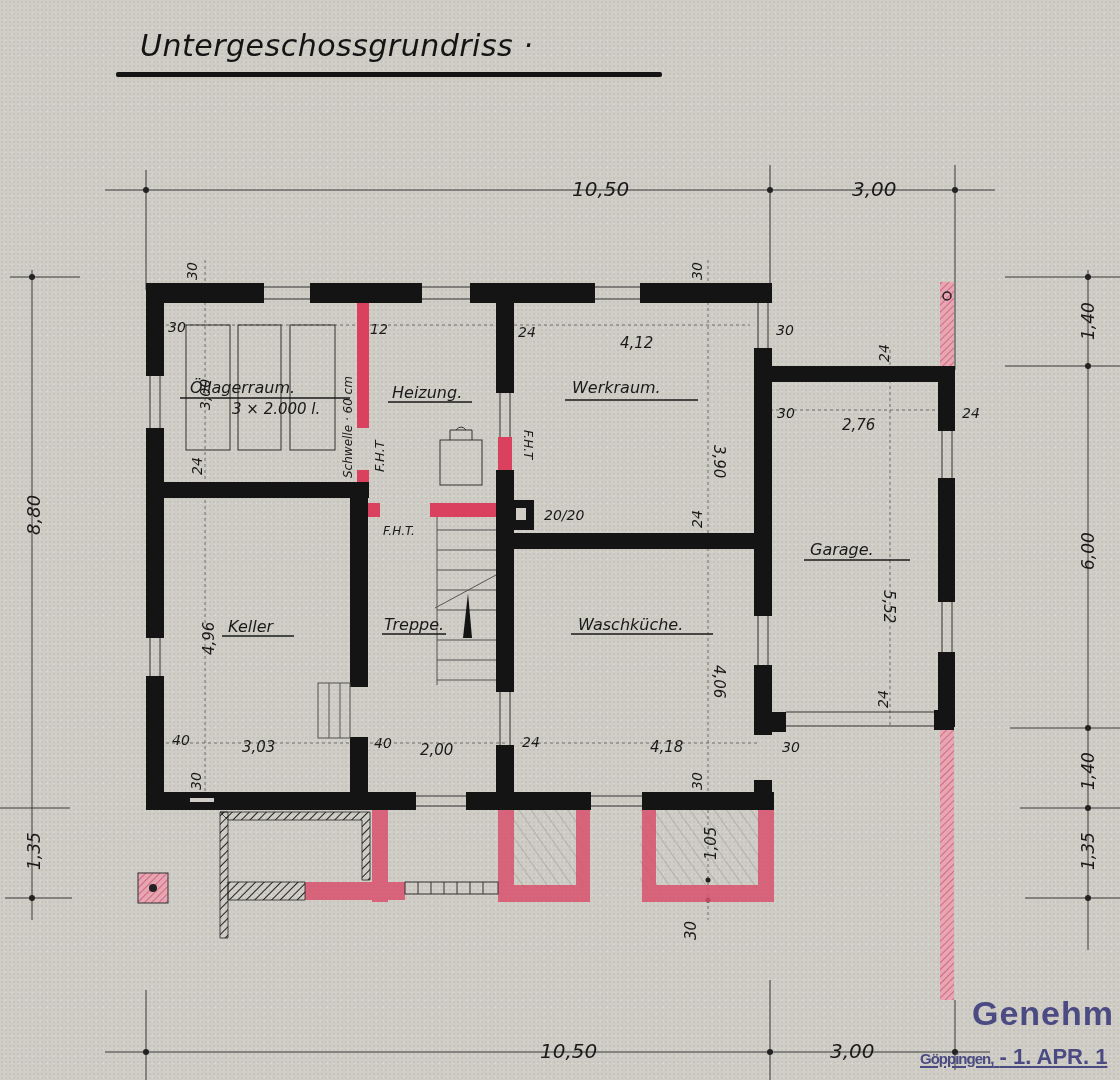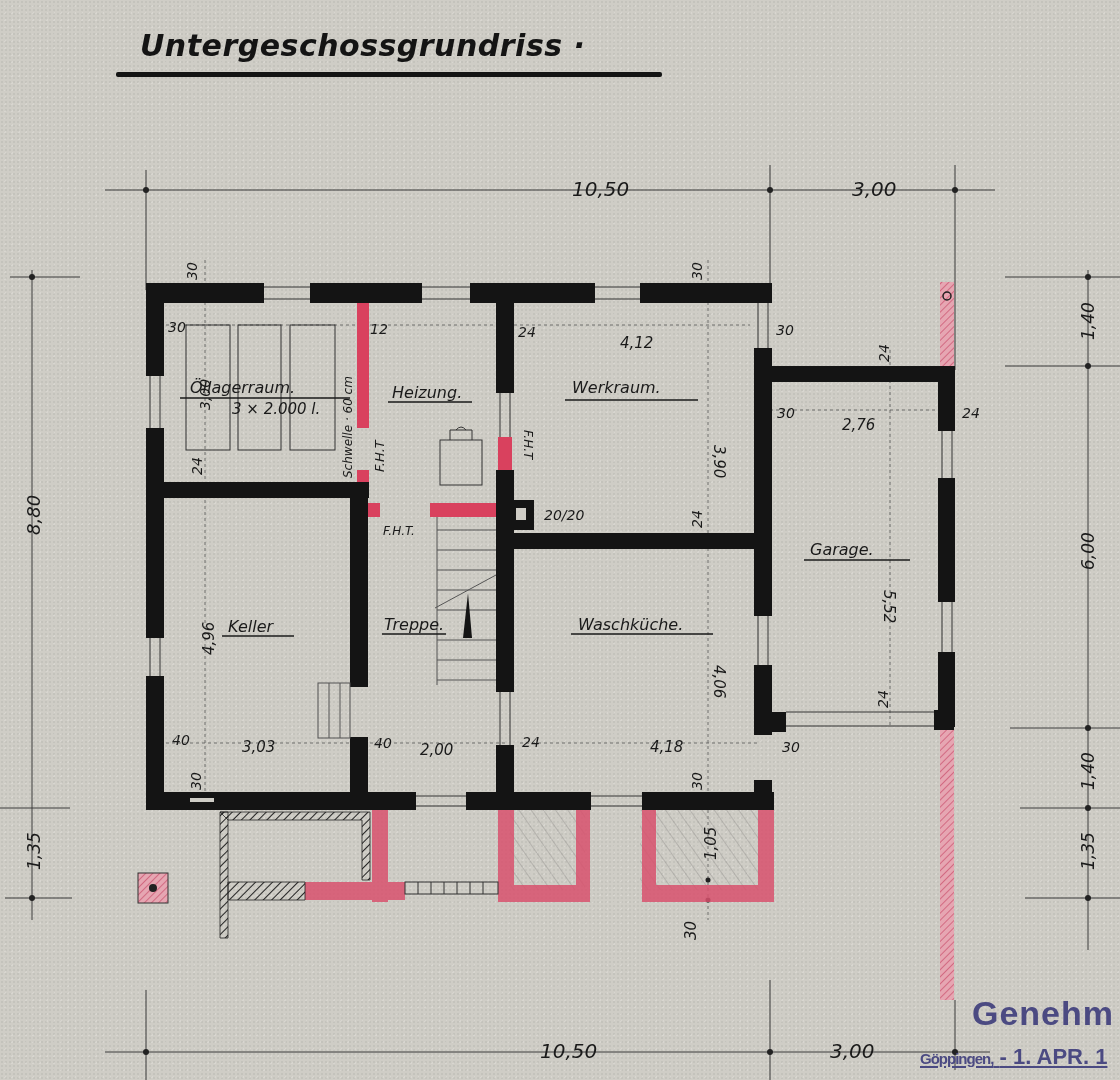--- a/index.html
+++ b/index.html
@@ -8,21 +8,21 @@
     background:#cfcdc6;
     background-image:
       radial-gradient(rgba(0,0,0,0.05) 1px, transparent 1px),
       radial-gradient(rgba(255,255,255,0.18) 1px, transparent 1px);
     background-size: 4px 4px, 7px 7px;
     background-position: 0 0, 2px 3px;
     font-family: "DejaVu Sans", sans-serif;
   }
   #plan { position:absolute; left:0; top:0; }
   .hand { font-family: "DejaVu Sans", sans-serif; font-style: italic; fill:#1a1a1a; }
-  .title-text { position:absolute; left:140px; top:28px; font-family:"DejaVu Sans", sans-serif; font-weight:bold; font-style:italic; font-size:30px; color:#141414; letter-spacing:0.5px; }
+  .title-text { position:absolute; left:140px; top:28px; font-family:"DejaVu Sans", sans-serif; font-weight:normal; font-style:italic; font-size:30px; color:#141414; letter-spacing:0.5px; }
   .title-rule { position:absolute; left:116px; top:72px; width:546px; height:5px; background:#141414; border-radius:2px; }
   .stamp-main { position:absolute; left:972px; top:994px; font-family:"Liberation Sans", sans-serif; font-weight:bold; font-size:34px; color:#4b4a82; letter-spacing:1px; }
   .stamp-date { position:absolute; left:920px; top:1044px; font-family:"Liberation Sans", sans-serif; font-weight:bold; font-size:22px; color:#4b4a82; white-space:nowrap;text-decoration:underline; }
   .stamp-date .place { font-size:15px; letter-spacing:-1px; }
 </style>
 </head>
 <body>
 
 <div class="title-text">Untergeschossgrundriss ·</div>
 <div class="title-rule"></div>

